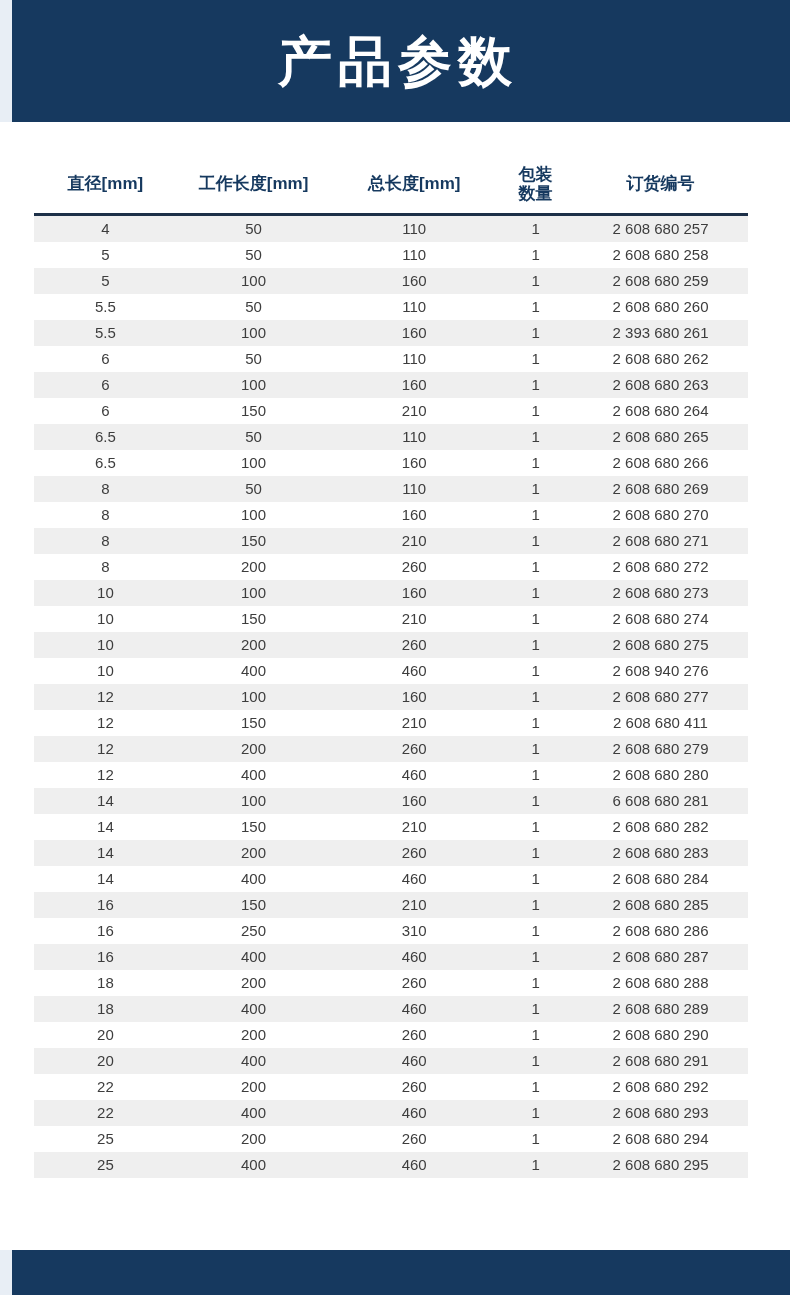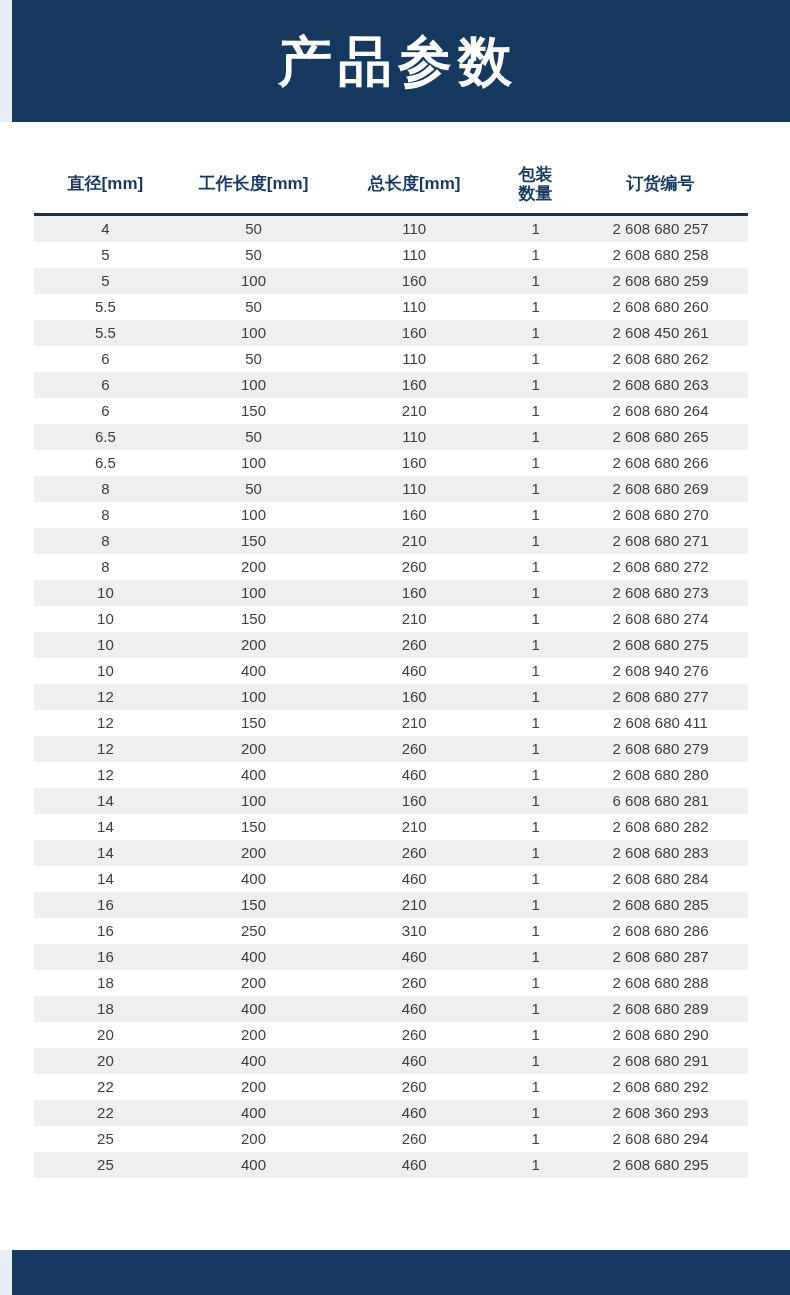--- a/index.html
+++ b/index.html
@@ -147,21 +147,21 @@
             <td>50</td>
             <td>110</td>
             <td>1</td>
             <td>2 608 680 260</td>
           </tr>
           <tr>
             <td>5.5</td>
             <td>100</td>
             <td>160</td>
             <td>1</td>
-            <td>2 608 450 261</td>
+            <td>2 393 680 261</td>
           </tr>
           <tr>
             <td>6</td>
             <td>50</td>
             <td>110</td>
             <td>1</td>
             <td>2 608 680 262</td>
           </tr>
           <tr>
             <td>6</td>
@@ -357,21 +357,21 @@
             <td>200</td>
             <td>260</td>
             <td>1</td>
             <td>2 608 680 292</td>
           </tr>
           <tr>
             <td>22</td>
             <td>400</td>
             <td>460</td>
             <td>1</td>
-            <td>2 608 360 293</td>
+            <td>2 608 680 293</td>
           </tr>
           <tr>
             <td>25</td>
             <td>200</td>
             <td>260</td>
             <td>1</td>
             <td>2 608 680 294</td>
           </tr>
           <tr>
             <td>25</td>

